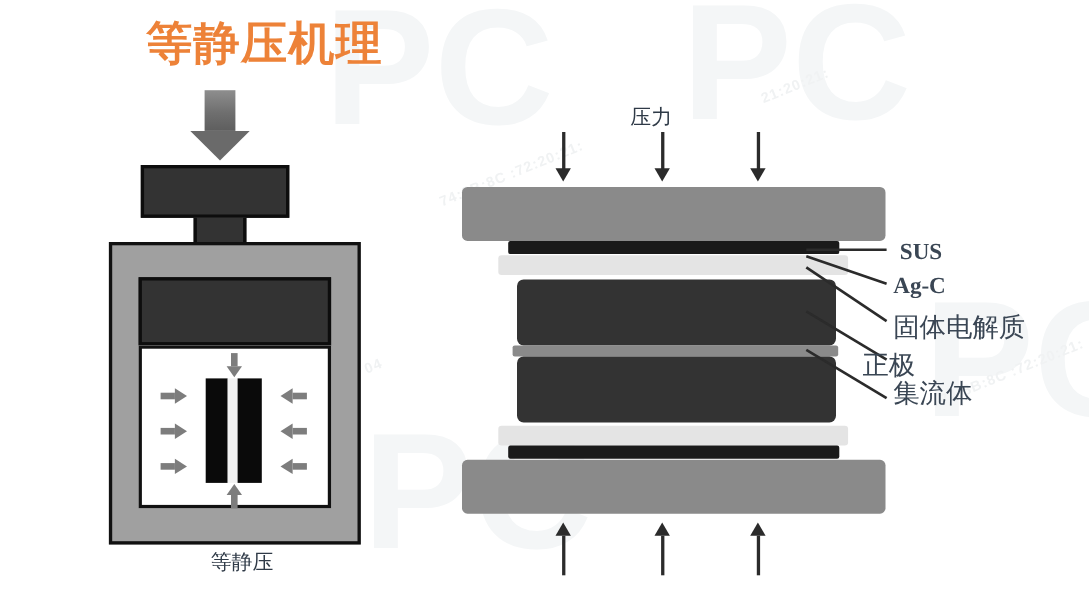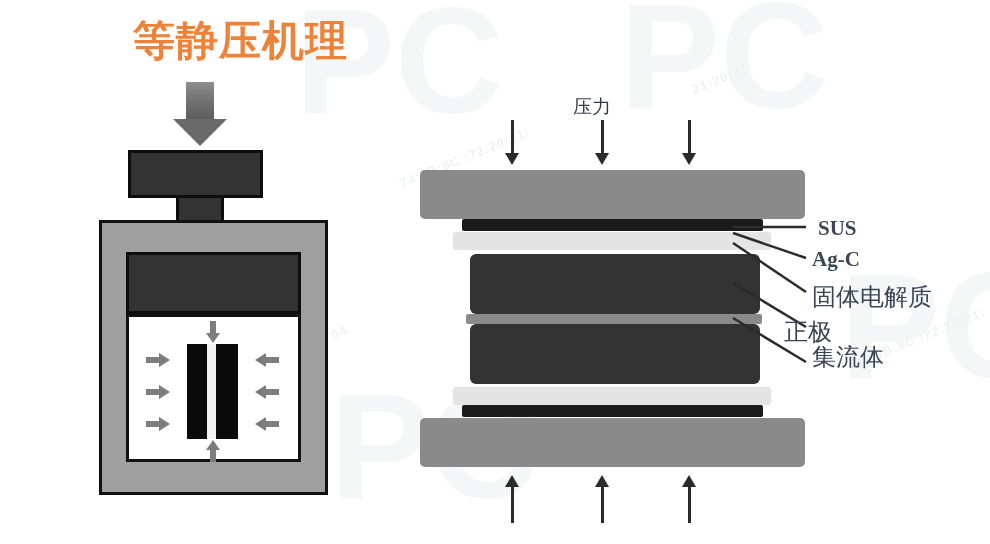--- a/index.html
+++ b/index.html
@@ -161,20 +161,21 @@
         <div class="sh" style="left:11px;top:4px;width:13px;height:6px;"></div>
         <div class="hd" style="left:0;top:0;border-top:7px solid transparent;border-bottom:7px solid transparent;border-right:11px solid #7d7d7d;"></div>
       </div>
       <div class="mini-arrow" style="left:126px;top:100px;width:24px;height:14px;">
         <div class="sh" style="left:11px;top:4px;width:13px;height:6px;"></div>
         <div class="hd" style="left:0;top:0;border-top:7px solid transparent;border-bottom:7px solid transparent;border-right:11px solid #7d7d7d;"></div>
       </div>
     </div>
   </div>
 
+  <div id="press-caption">等静压</div>
 
   <div id="press-label">压力</div>
 
   <div id="cell">
 
     <div class="thin-arrow" style="left:115px;top:40px;width:14px;height:45px;">
       <div class="ts" style="top:0;height:34px;"></div>
       <div class="th" style="margin-left:-7px;top:33px;border-top:12px solid #2b2b2b;"></div>
     </div>
     <div class="thin-arrow" style="left:205px;top:40px;width:14px;height:45px;">

